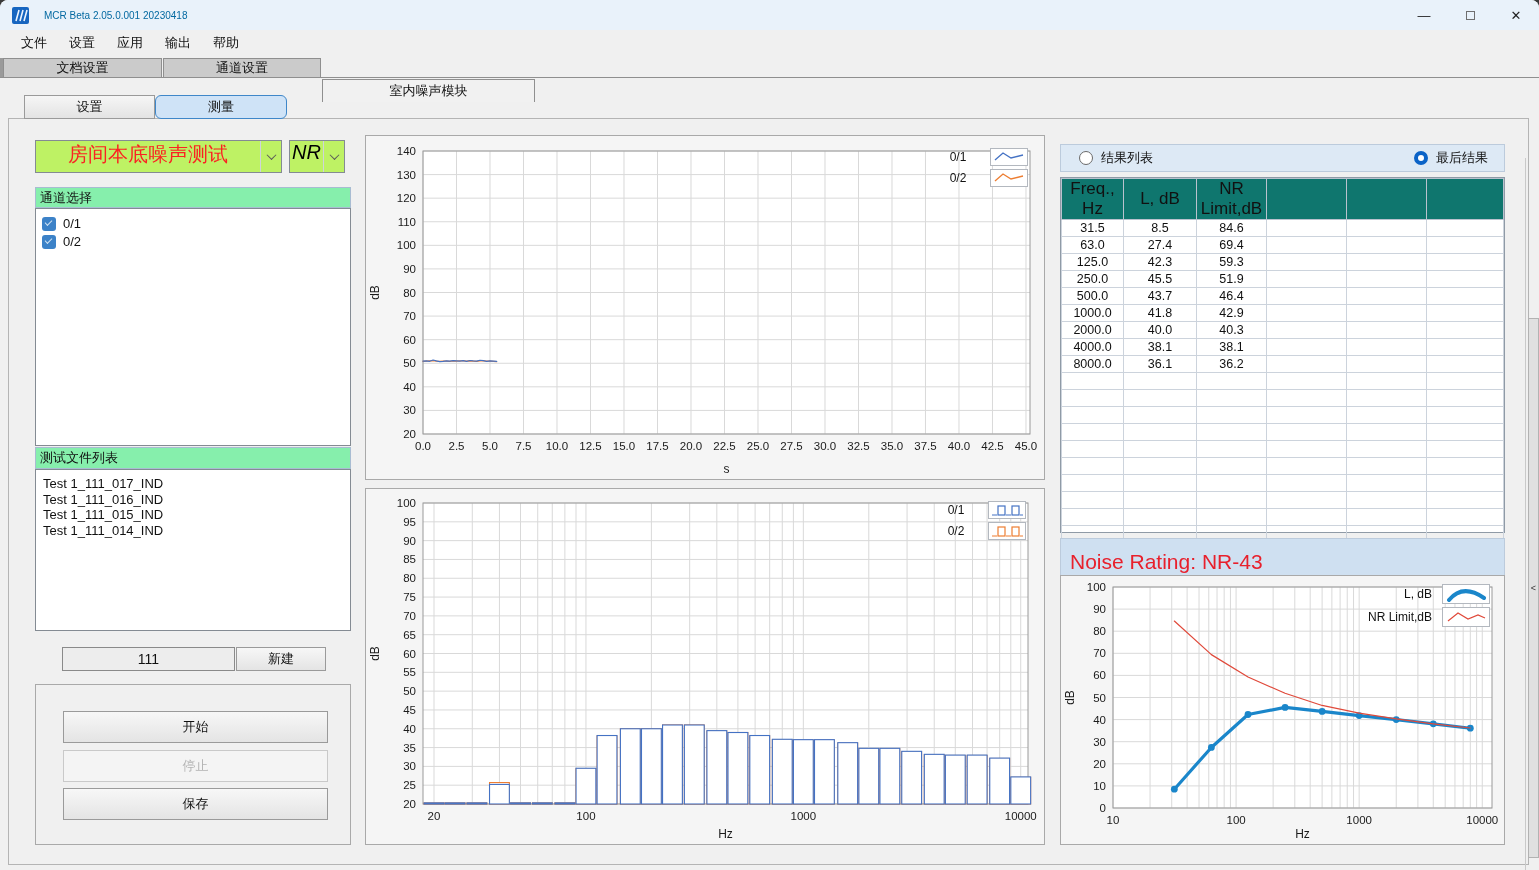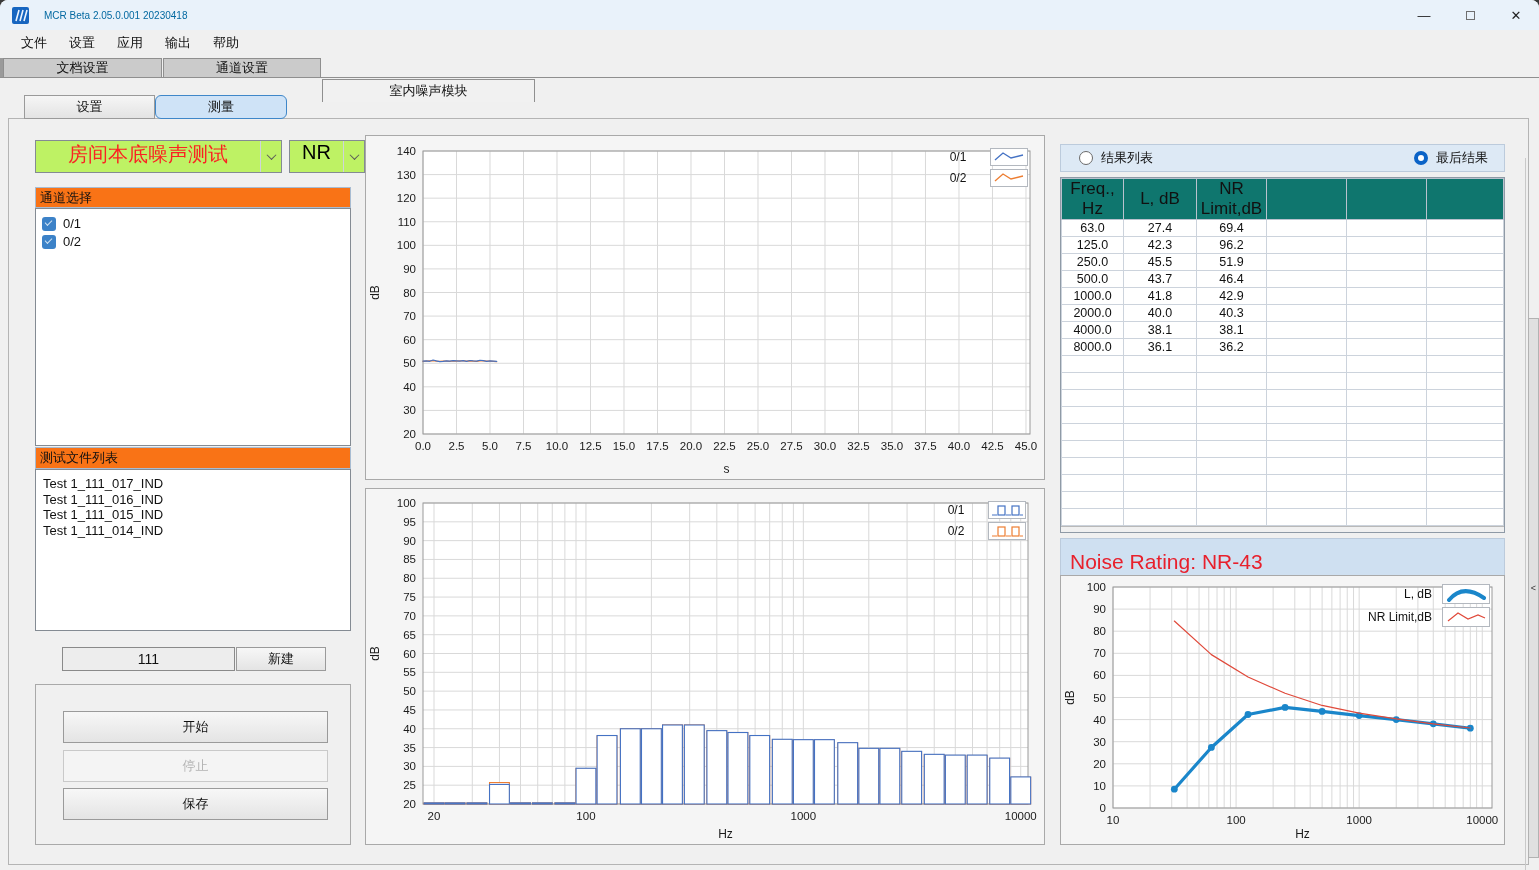--- a/index.html
+++ b/index.html
@@ -35,21 +35,21 @@
     font-size:13px;color:#111;border:1px solid #9a9a9a;background:linear-gradient(#f6f6f6,#e3e3e3);z-index:3;}
   .subtab.active{background:#cfe3f7;border:1px solid #3f87c9;}
   
   .combo{position:absolute;background:#bef264;border:1px solid #848b93;display:flex;align-items:flex-start;}
   .combo .val{flex:1;text-align:center;white-space:nowrap;overflow:hidden;}
   .combo .arrow{width:21px;height:100%;border-left:1px solid #cfd4da;display:flex;align-items:center;justify-content:center;}
   .chev{width:7px;height:7px;border-right:1.5px solid #5a5a5a;border-bottom:1.5px solid #5a5a5a;
     transform:rotate(45deg) translate(-1px,-1px);}
   .red-combo-text{font-family:"Liberation Serif","DejaVu Serif",serif;font-size:20px;color:#fb2222;}
   .nr-combo-text{font-size:20px;color:#000;}
-  .section-header{position:absolute;background:#f97316;border:1px solid #a8bcd2;
+  .section-header{position:absolute;background:#86efac;border:1px solid #a8bcd2;
     font-size:13px;color:#111;display:flex;align-items:center;padding-left:4px;}
   .listbox{position:absolute;background:#fff;border:1px solid #848b93;overflow:hidden;}
   .chk-row{display:flex;align-items:center;gap:7px;padding:2px 0 1px 6px;font-size:13px;color:#111;}
   .checkbox{width:14px;height:14px;border-radius:3px;background:#3c82c8;position:relative;flex:0 0 auto;}
   .checkbox::after{content:"";position:absolute;left:3px;top:3px;width:6px;height:3px;
     border-left:1.6px solid #cfe2f2;border-bottom:1.6px solid #cfe2f2;transform:rotate(-45deg);}
   .file-item{font-size:13px;color:#111;padding:0 0 0 7px;line-height:15.5px;white-space:nowrap;}
   .text-input{position:absolute;background:#ededed;border:1px solid #8a8a8a;font-size:14px;color:#111;
     display:flex;align-items:center;justify-content:center;}
   .btn{position:absolute;background:linear-gradient(#f7f7f7,#e4e4e4);border:1px solid #9a9a9a;
@@ -128,21 +128,21 @@
         <div class="subtab" style="left: 24px; top: 17px; width: 131px;">设置</div>
         <div class="subtab active" style="left: 155px; top: 17px; width: 132px; border-radius: 6px;">测量</div>
       </div>
 
     <div class="combo" style="left:35px;top:62px;width:247px;height:33px;">
       <span class="val red-combo-text">房间本底噪声测试</span>
       <span class="arrow">
           <span class="chev"></span>
         </span>
     </div>
-    <div class="combo" style="left:289px;top:62px;width:76px;height:33px;">
+    <div class="combo" style="left:289px;top:62px;width:56px;height:33px;font-style:italic;">
       <span class="val nr-combo-text">NR</span>
       <span class="arrow">
           <span class="chev"></span>
         </span>
     </div>
 
     <div class="section-header" style="left:35px;top:109px;width:316px;height:21px;">
       <span>通道选择</span>
     </div>
     <div class="listbox" style="left:35px;top:130px;width:316px;height:238px;padding-top:5px;" id="channel-list">
@@ -456,31 +456,39 @@
               <th>Freq., Hz</th>
               <th>L, dB</th>
               <th>NR Limit,dB</th>
               <th></th>
               <th></th>
               <th></th>
             </tr>
           </thead>
         <tbody id="results-body">
             <tr>
+              <td>31.5</td>
+              <td>8.5</td>
+              <td>84.6</td>
+              <td></td>
+              <td></td>
+              <td></td>
+            </tr>
+            <tr>
               <td>63.0</td>
               <td>27.4</td>
               <td>69.4</td>
               <td></td>
               <td></td>
               <td></td>
             </tr>
             <tr>
               <td>125.0</td>
               <td>42.3</td>
-              <td>96.2</td>
+              <td>59.3</td>
               <td></td>
               <td></td>
               <td></td>
             </tr>
             <tr>
               <td>250.0</td>
               <td>45.5</td>
               <td>51.9</td>
               <td></td>
               <td></td>

